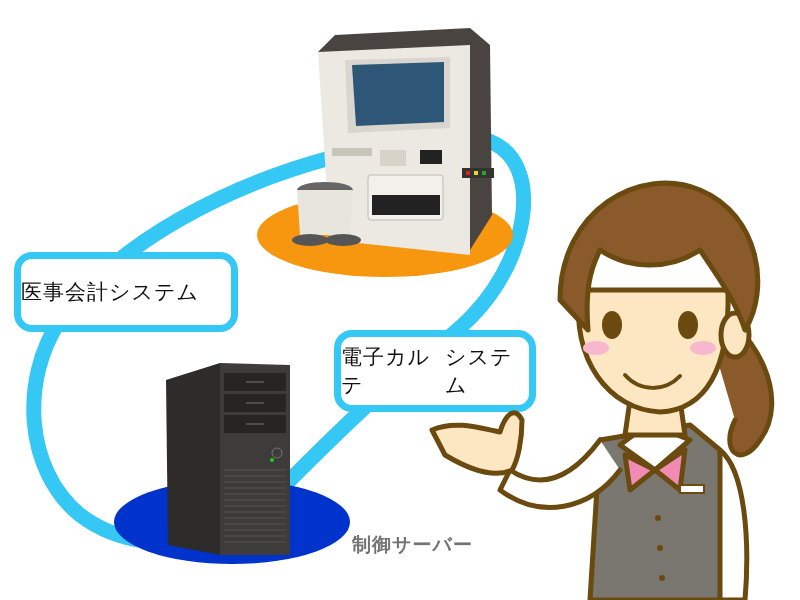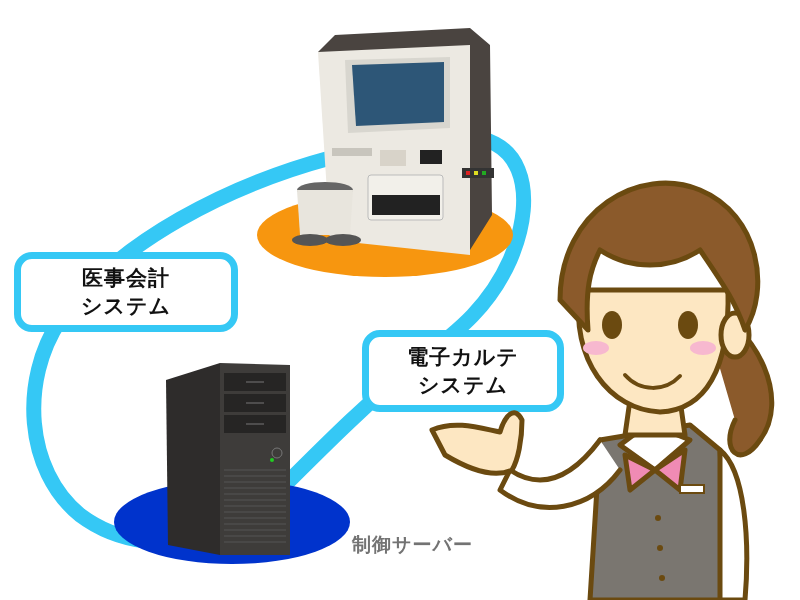--- a/index.html
+++ b/index.html
@@ -1,21 +1,21 @@
 <!DOCTYPE html>
 <html><head>
 <meta charset="utf-8">
 <style>
   html, body { margin:0; padding:0; background:#ffffff; }
   body { width:800px; height:600px; position:relative; overflow:hidden; font-family:"DejaVu Sans", sans-serif; }
   .layer { position:absolute; left:0; top:0; width:800px; height:600px; }
   .label-box {
     position:absolute; background:#fff; border:7px solid #35c8f5; border-radius:18px;
-    box-sizing:border-box; display:flex; flex-direction:column; align-items:center; justify-content:center;
-    font-family:"DejaVu Sans", sans-serif; font-weight:bold; color:#111; font-size:21px; line-height:28px; letter-spacing:1px;
+    box-sizing:border-box; display:flex; flex-direction:row; align-items:center; justify-content:flex-start;
+    font-family:"DejaVu Sans", sans-serif; font-weight:normal; color:#111; font-size:21px; line-height:28px; letter-spacing:1px;
   }
   .server-label { position:absolute; left:352px; top:532px; font-size:19px; font-weight:bold; color:#737373; letter-spacing:1px; font-family:"DejaVu Sans", sans-serif; }
 </style>
 </head>
 <body>
 
 <svg class="layer" viewBox="0 0 800 600">
   <path d="M330 158 C 230 185, 120 240, 60 320 C 20 380, 25 470, 80 515 C 120 545, 170 548, 215 535" fill="none" stroke="#35c8f5" stroke-width="15" stroke-linecap="round"></path>
   <path d="M455 138 C 520 130, 540 190, 510 260 C 490 305, 460 330, 420 360 C 370 400, 330 440, 280 490" fill="none" stroke="#35c8f5" stroke-width="15" stroke-linecap="round"></path>
 </svg>
@@ -72,21 +72,21 @@
       <line x1="224" y1="542" x2="286" y2="542"></line>
     </g>
   </g>
 </svg>
 
 <div class="label-box" style="left:14px; top:252px; width:224px; height:80px;">
   <span>医事会計</span>
   <span>システム</span>
 </div>
 
-<div class="label-box" style="left:334px; top:330px; width:202px; height:82px;margin-left:28px;">
+<div class="label-box" style="left:334px; top:330px; width:202px; height:82px;">
   <span>電子カルテ</span>
   <span>システム</span>
 </div>
 
 <div class="server-label">制御サーバー</div>
 
 <svg class="layer" viewBox="0 0 800 600">
   <g stroke="#6b4a10" stroke-width="5" stroke-linejoin="round" stroke-linecap="round">
 
     <path d="M700 300 C 760 330, 790 400, 760 440 C 740 470, 720 450, 735 420" fill="#8b5a2b"></path>

